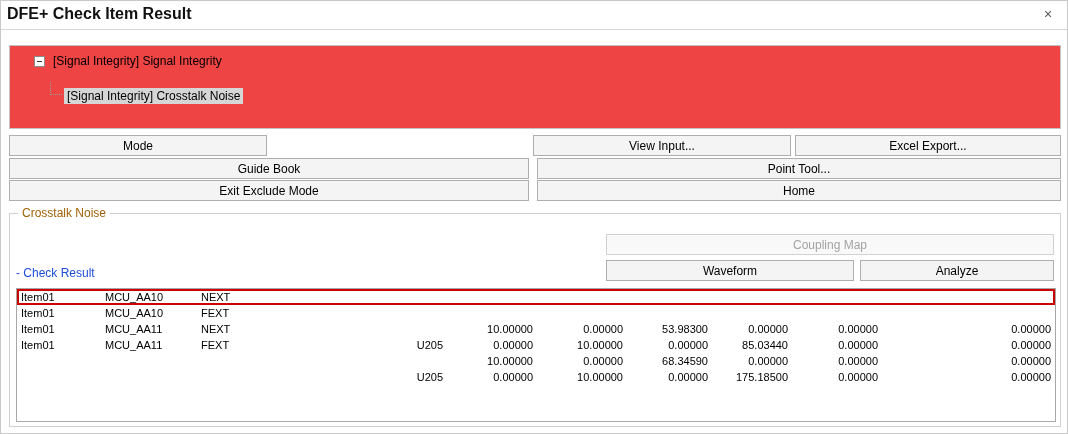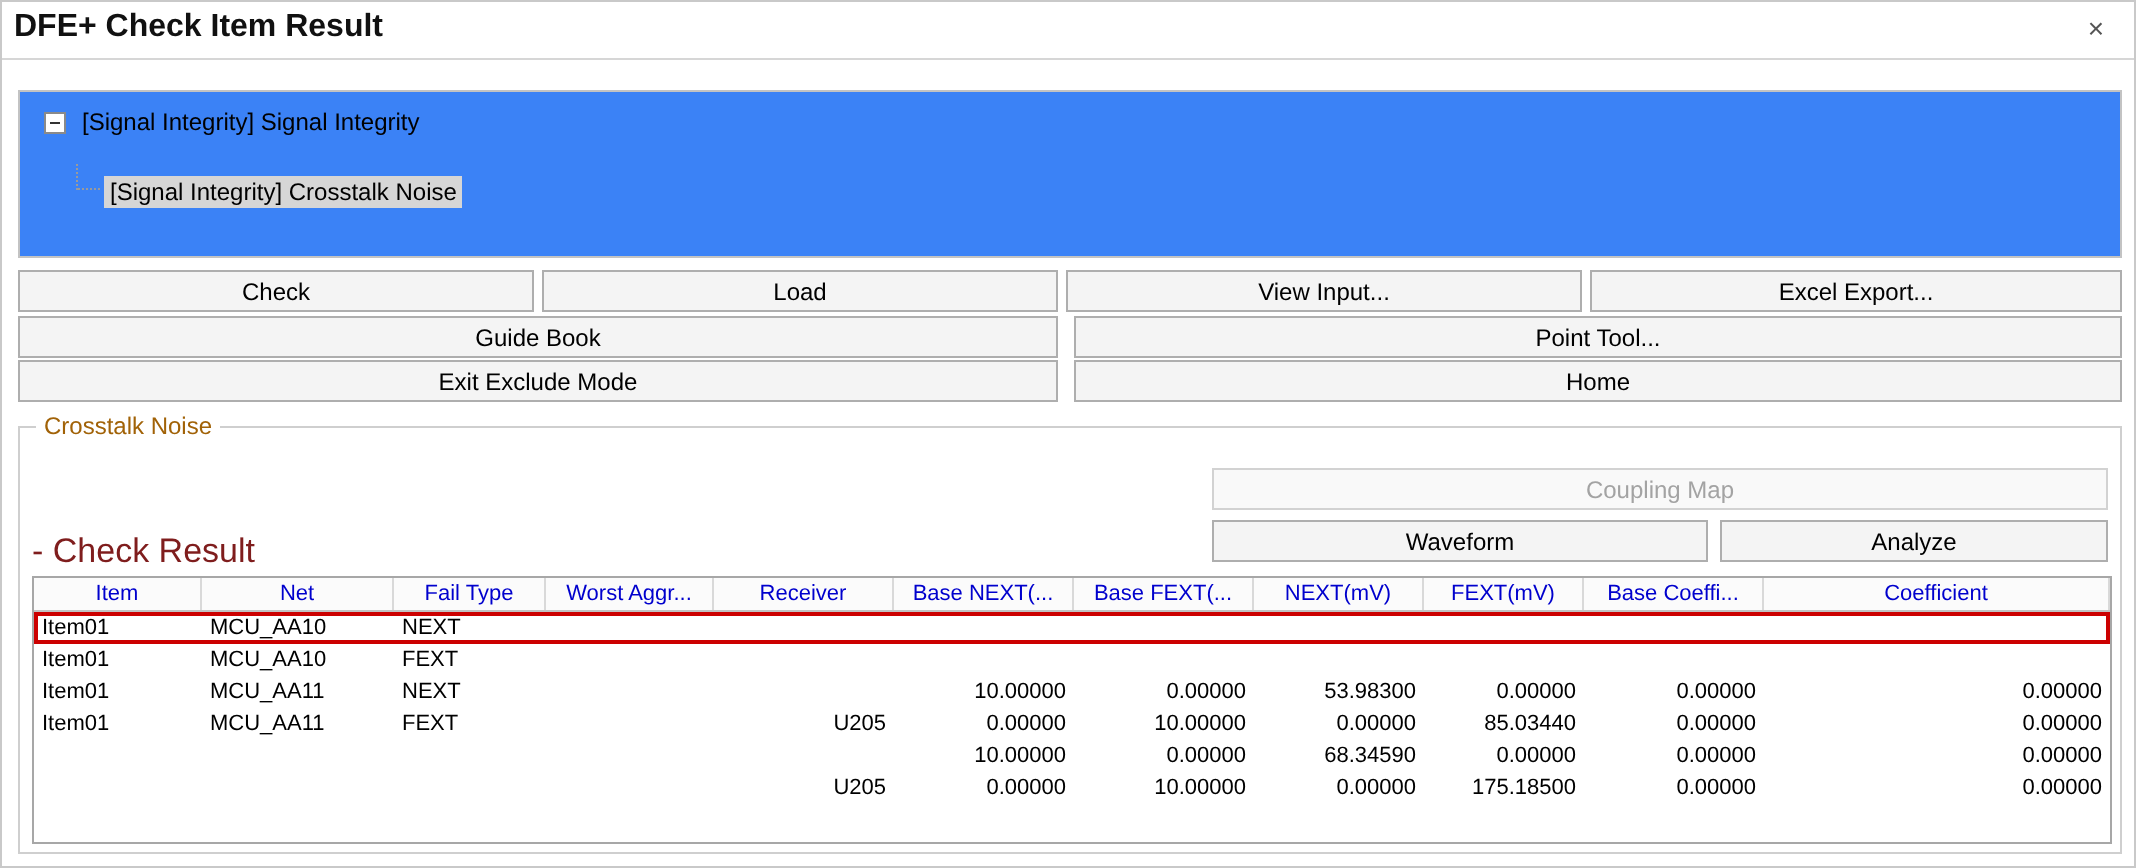--- a/index.html
+++ b/index.html
@@ -22,21 +22,21 @@
     margin-left:auto; width:18px; height:18px; display:flex;
     align-items:center; justify-content:center; font-size:14px; color:#555;
     cursor:default;
   }
   .title-sep { position:absolute; left:0; top:28px; width:100%; height:0;
     border-top:1px solid #d6d6d6; }
 
   
   .tree-panel {
     position:absolute; left:8px; top:44px; width:1052px; height:84px;
-    border:1px solid #c3c3c3; background:#3b82f6; padding:7px 12px;
+    border:1px solid #c3c3c3; background:#ef4444; padding:7px 24px;
     font-size:12px; color:#000;
   }
   .tree-root-row { display:flex; align-items:center; }
   .expander {
     width:11px; height:11px; border:1px solid #8a8a8a; background:#fff;
     position:relative; margin-right:5px; flex:none;
   }
   .expander::after {
     content:""; position:absolute; left:2px; right:2px; top:4px; height:1px;
     background:#333;
@@ -72,21 +72,21 @@
     border:1px solid #cfcfcf;
   }
   .group-title {
     position:absolute; left:8px; top:-8px; background:#ffffff;
     padding:0 4px; font-size:12px; color:#a16207;
   }
   .btn-coupling { left:596px; top:20px; width:448px; }
   .btn-waveform { left:596px; top:46px; width:248px; }
   .btn-analyze  { left:850px; top:46px; width:194px; }
   .check-result-label {
-    position:absolute; left:6px; top:52px; font-size:17px; color:#7f1d1d;
+    position:absolute; left:6px; top:52px; font-size:12px; color:#1d4ed8;
   }
 
   
   .tbl {
     position:absolute; left:6px; top:74px; width:1040px; height:134px;
     border:1px solid #a7a7a7; background:#ffffff; overflow:hidden;
     font-size:11px;
   }
   .tbl-header { display:flex; height:17px; background:#fbfbfb;
     border-bottom:1px solid #c2c2c2; }
@@ -119,52 +119,38 @@
     <div class="tree-root-row">
       <span class="expander"></span>
       <span class="tree-label">[Signal Integrity] Signal Integrity</span>
     </div>
     <div class="tree-child-row">
       <span class="connector"></span>
       <span class="tree-label selected">[Signal Integrity] Crosstalk Noise</span>
     </div>
   </div>
 
-  <div class="btn btn-save">Check</div>
-  <div class="btn btn-load">Load</div>
+  <div class="btn btn-save">Mode</div>
   <div class="btn btn-view">View Input...</div>
   <div class="btn btn-excel">Excel Export...</div>
   <div class="btn btn-guide">Guide Book</div>
   <div class="btn btn-point">Point Tool...</div>
   <div class="btn btn-exit">Exit Exclude Mode</div>
   <div class="btn btn-home">Home</div>
 
   <div class="groupbox">
     <span class="group-title">Crosstalk Noise</span>
 
     <div class="btn disabled btn-coupling" aria-disabled="true">Coupling Map</div>
     <div class="btn btn-waveform">Waveform</div>
     <div class="btn btn-analyze">Analyze</div>
 
     <span class="check-result-label">- Check Result</span>
 
     <div class="tbl">
-      <div class="tbl-header">
-          <div class="th" style="width: 84px;">Item</div>
-          <div class="th" style="width: 96px;">Net</div>
-          <div class="th" style="width: 76px;">Fail Type</div>
-          <div class="th" style="width: 84px;">Worst Aggr...</div>
-          <div class="th" style="width: 90px;">Receiver</div>
-          <div class="th" style="width: 90px;">Base NEXT(...</div>
-          <div class="th" style="width: 90px;">Base FEXT(...</div>
-          <div class="th" style="width: 85px;">NEXT(mV)</div>
-          <div class="th" style="width: 80px;">FEXT(mV)</div>
-          <div class="th" style="width: 90px;">Base Coeffi...</div>
-          <div class="th" style="width: 173px;">Coefficient</div>
-        </div>
       <div class="tbl-body">
           <div class="tr selected">
             <div class="td" style="width: 84px;">Item01</div>
             <div class="td" style="width: 96px;">MCU_AA10</div>
             <div class="td" style="width: 76px;">NEXT</div>
             <div class="td" style="width: 84px;"></div>
             <div class="td right" style="width: 90px;"></div>
             <div class="td right" style="width: 90px;">10.00000</div>
             <div class="td right" style="width: 90px;">0.00000</div>
             <div class="td right" style="width: 85px;">53.98300</div>

